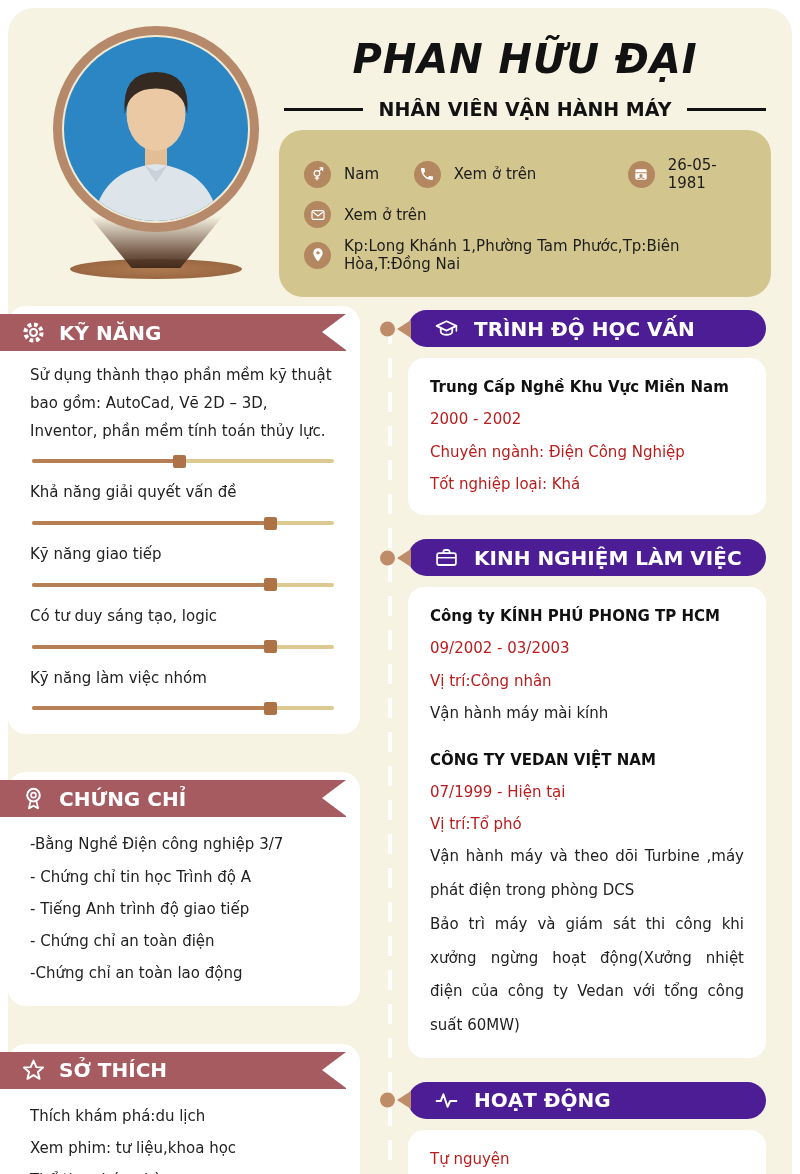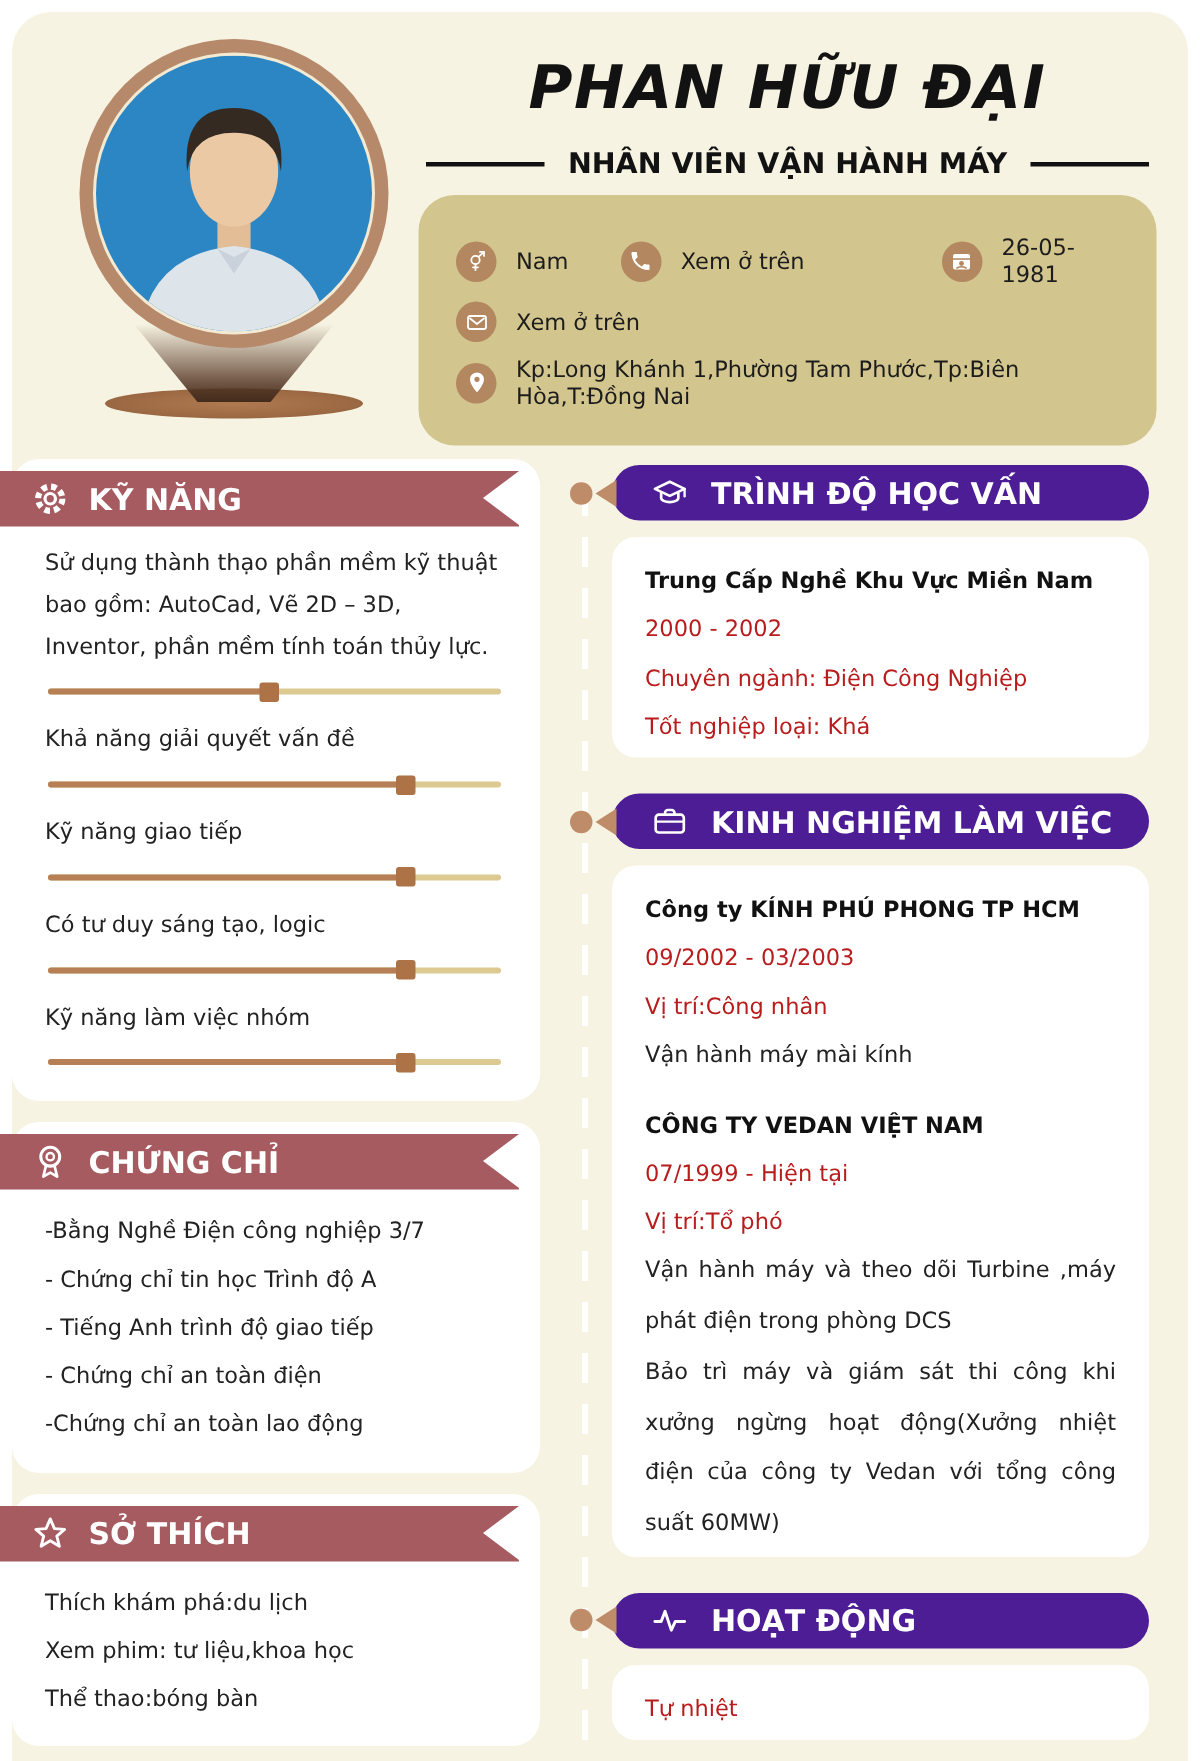--- a/index.html
+++ b/index.html
@@ -79,21 +79,21 @@
   .badge svg { width: 16px; height: 16px; display:block; }
 
   
   .main { display: flex; margin-top: 14px; }
   .lcol { width: 352px; flex: none; }
   .rcol { flex: 1; position: relative; padding: 4px 26px 0 48px; }
 
   
   .lsec {
     position: relative; background: #fff; border-radius: 18px;
-    padding: 56px 24px 16px 22px; margin-bottom: 14px;
+    padding: 56px 24px 16px 22px; margin-bottom: 38px;
   }
   .ribbon {
     position: absolute; top: 8px; left: -8px; right: 14px; height: 37px;
     background: #a65b61; color: #fff;
     display: flex; align-items: center; gap: 12px;
     padding-left: 20px; font-size: 20px; font-weight: bold;
   }
   .ribbon::after {
     content: ''; position: absolute; right: 0; top: 0;
     border-top: 18.5px solid transparent; border-bottom: 18.5px solid transparent;
@@ -126,21 +126,21 @@
   .banner::before {
     content: ''; position: absolute; left: -11px; top: 50%; transform: translateY(-50%);
     border-top: 9px solid transparent; border-bottom: 9px solid transparent;
     border-right: 14px solid #bf8c6a;
   }
   .banner::after {
     content: ''; position: absolute; left: -28px; top: 50%; transform: translateY(-50%);
     width: 15px; height: 15px; border-radius: 50%; background: #bf8c6a;
   }
   .banner svg { width: 25px; height: 25px; flex: none; }
-  .rcard { background: #fff; border-radius: 16px; padding: 13px 22px 5px; margin-top: 11px; }
+  .rcard { background: #fff; border-radius: 16px; padding: 13px 22px 15px; margin-top: 11px; }
   .rline { font-size: 15px; line-height: 2.15; color: #b91c1c; }
   .rline.b { font-weight: bold; color: #111; }
   .jdetail { font-size: 15px; line-height: 2.25; color: #222; text-align: justify; }
   .job + .job { margin-top: 13px; }
 </style>
 </head>
 <body>
 
 <div class="page">
 
@@ -350,20 +350,20 @@
       </div>
 
       <div class="rsec">
         <div class="banner">
           <svg viewBox="0 0 24 24" fill="none" stroke="#fff">
             <path d="M2.5 12.5h4L9 6l4 12 2.5-5.5h6" stroke-width="1.9" stroke-linecap="round" stroke-linejoin="round"></path>
           </svg>
           <span>HOẠT ĐỘNG</span>
         </div>
         <div class="rcard">
-          <div class="rline">Tự nhiệt</div>
+          <div class="rline">Tự nguyện</div>
 
         </div>
       </div>
     </div>
   </div>
 
 </div>
 
 </body></html>

